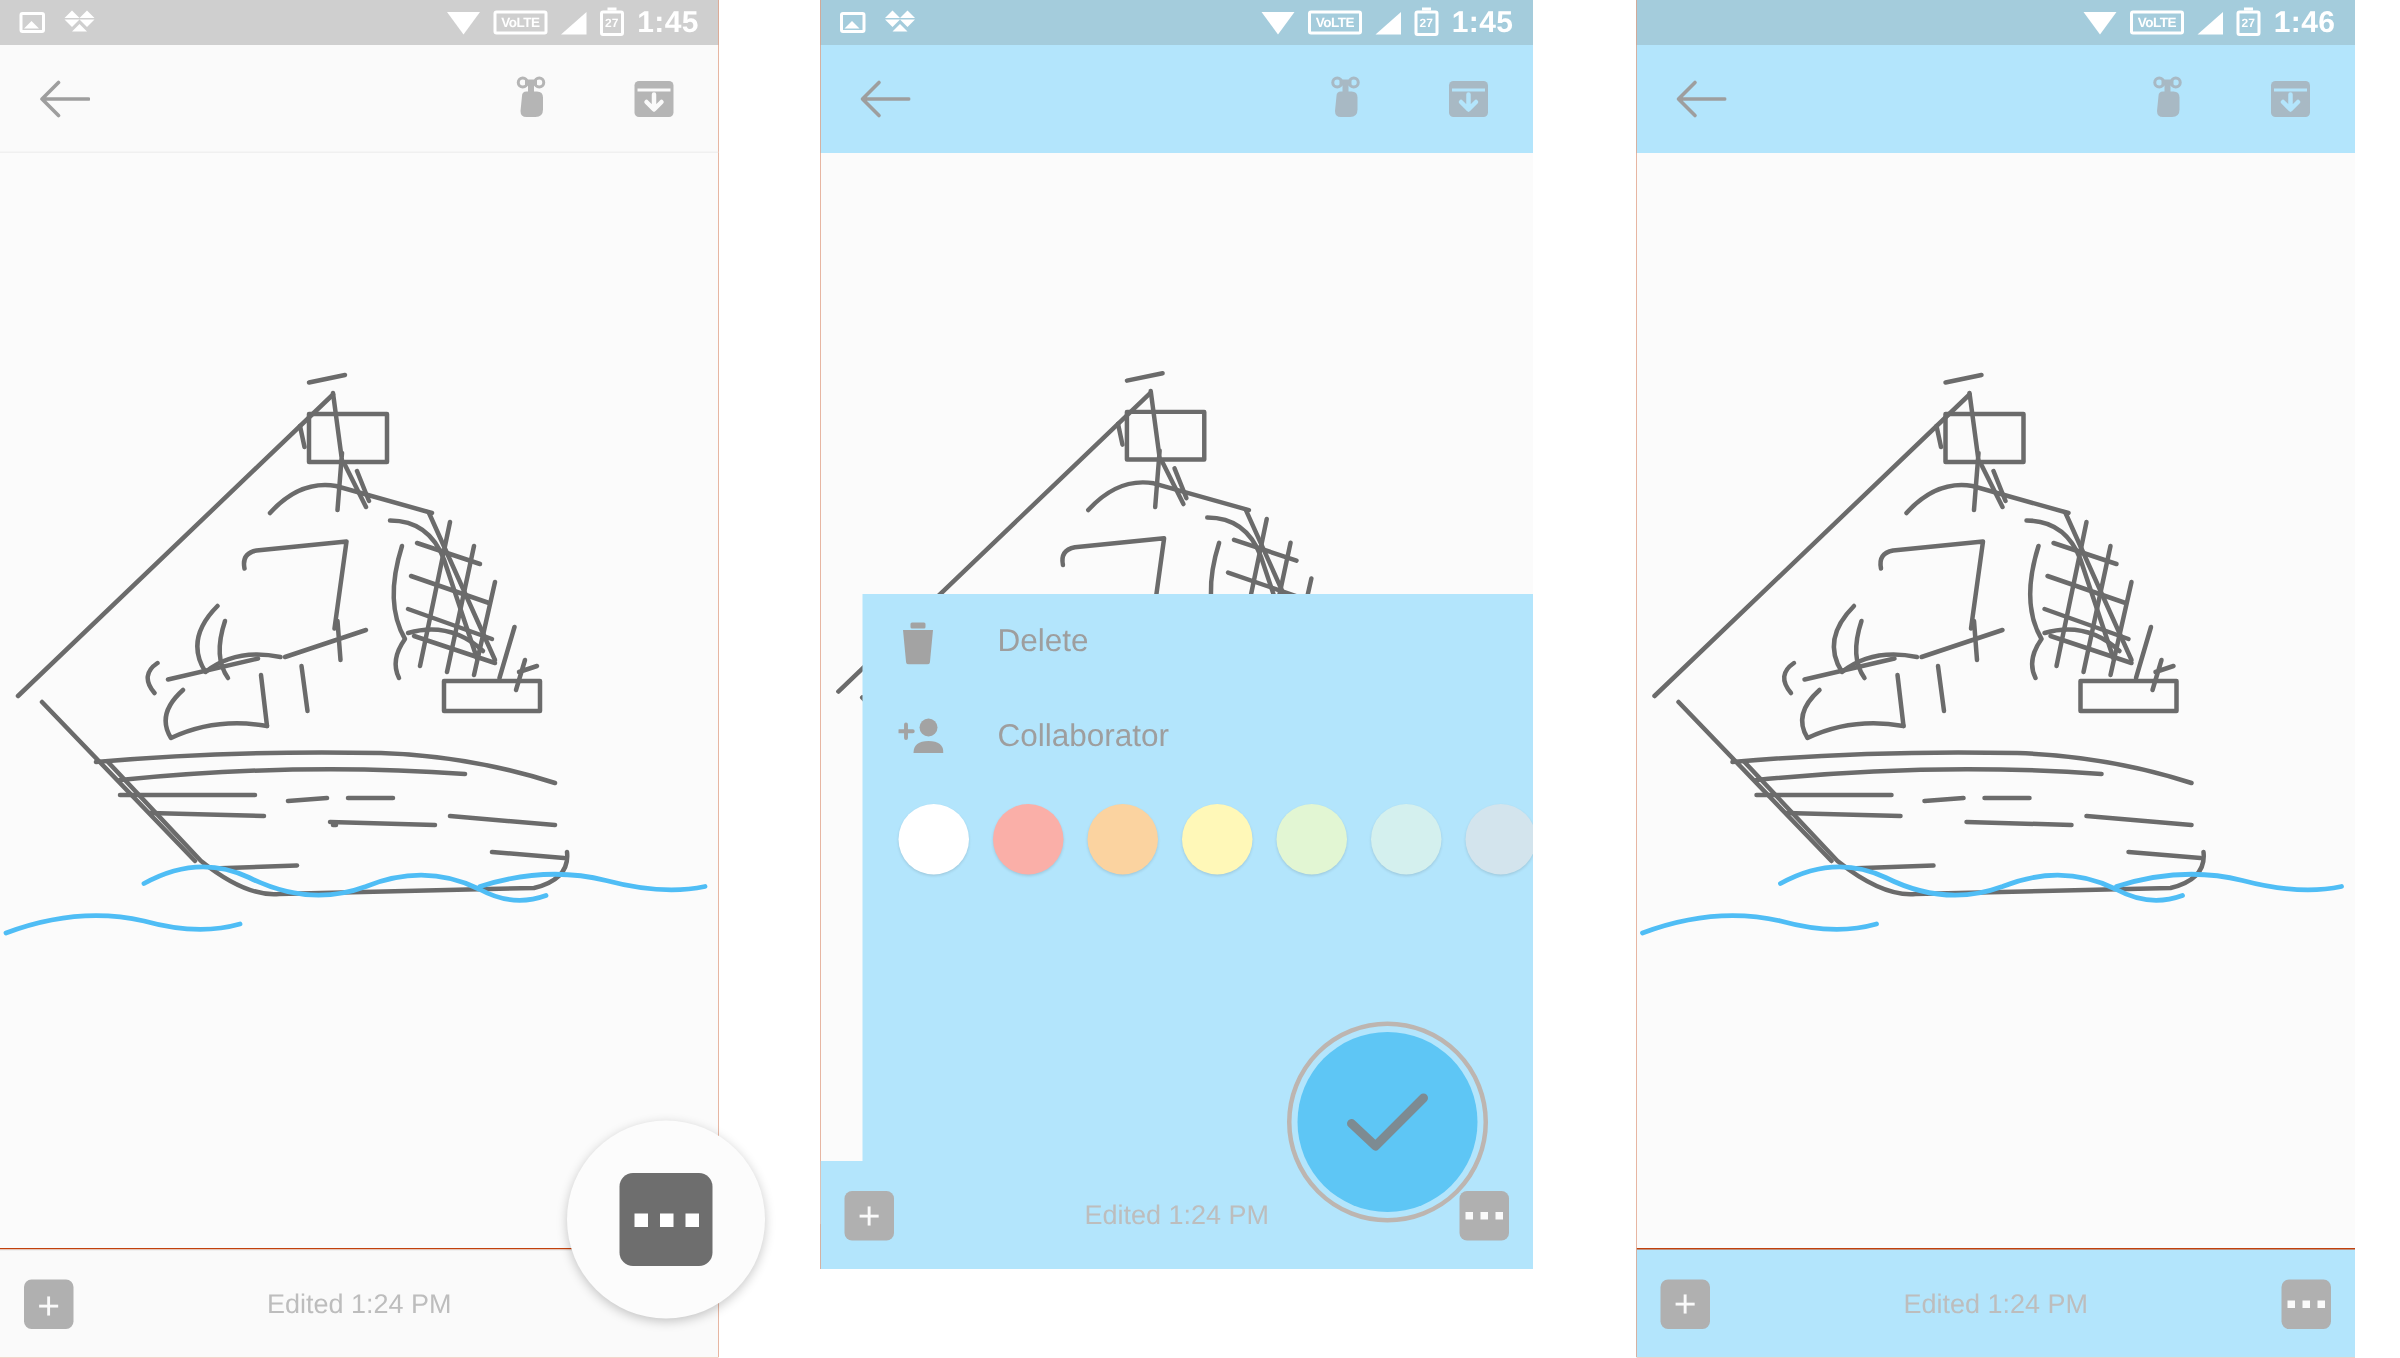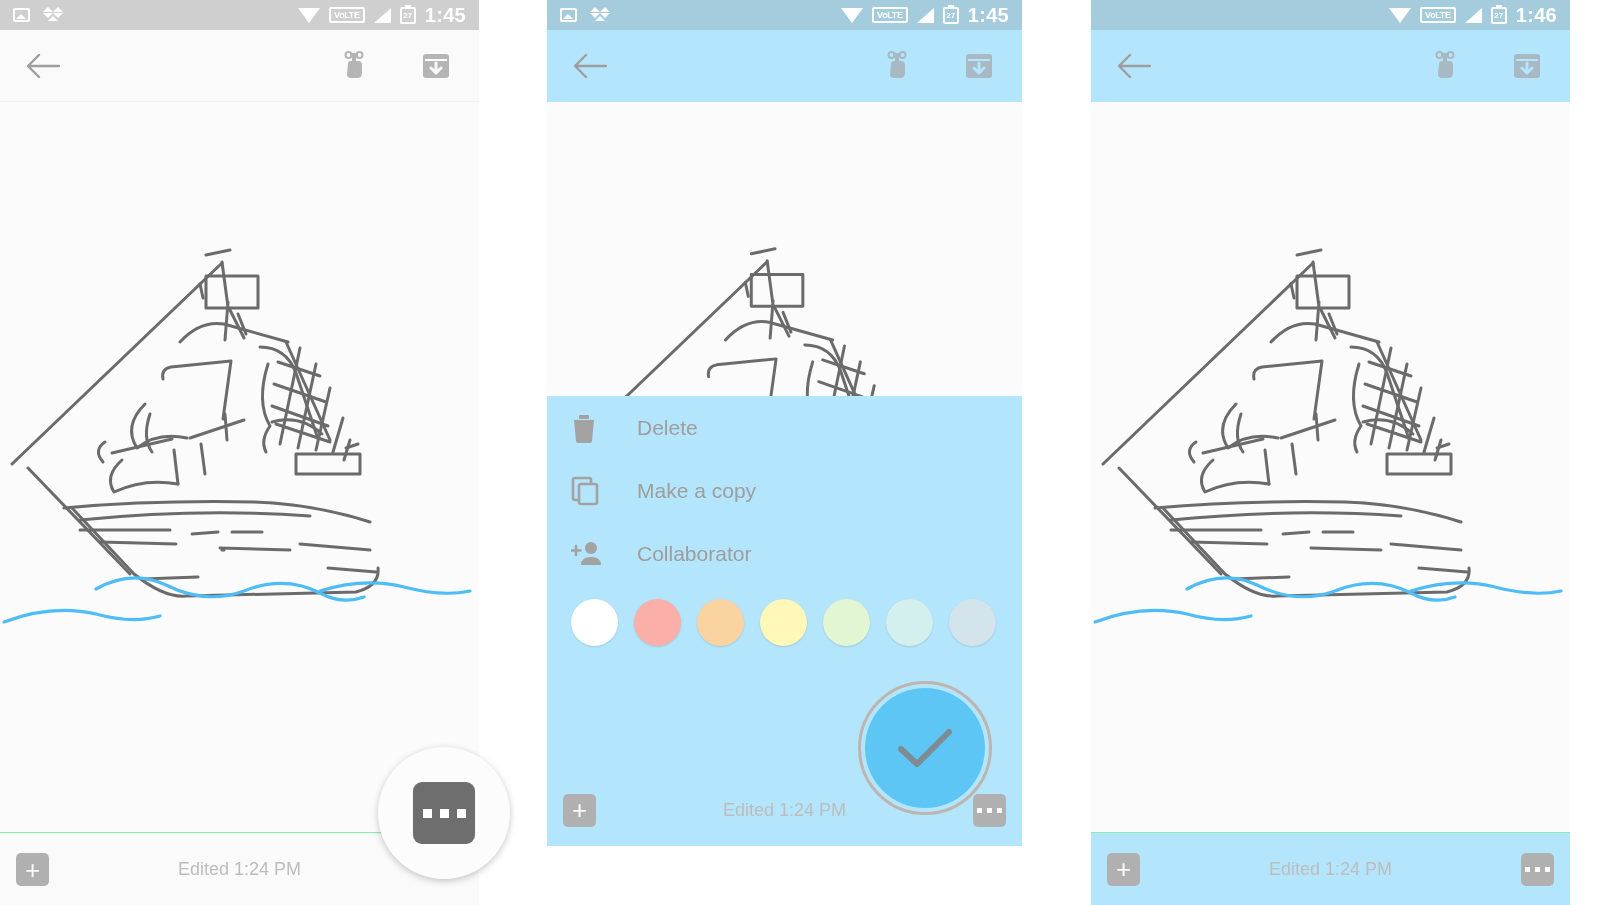--- a/index.html
+++ b/index.html
@@ -5,21 +5,21 @@
   * { box-sizing: border-box; margin:0; padding:0; }
   html,body {
     width:1600px; height:905px;
     background:#ffffff;
     font-family:"Liberation Sans", sans-serif;
     overflow:hidden;
   }
   .stage { position:relative; width:1600px; height:905px; background:#fff; }
 
   
-  .panel { position:absolute; top:0; height:905px; overflow:hidden; background:#86efac; }
+  .panel { position:absolute; top:0; height:905px; overflow:hidden; background:#c2410c; }
   #panel-1 { left:0;    width:479px; }
   #panel-2 { left:547px; width:475px; height:846px; }
   #panel-3 { left:1091px; width:479px; }
 
   .statusbar {
     position:relative; height:30px; width:100%;
     display:flex; align-items:center;
     padding:0 13px;
   }
   .sb-grey { background:#cfcfcf; }
@@ -74,21 +74,21 @@
   .bb-blue { background:#b3e5fc; }
   .sqbtn { width:33px; height:33px; border-radius:5px; background:#b0b0b0;
     display:flex; align-items:center; justify-content:center; cursor:pointer; }
   .sqbtn .plus { color:#fafafa; font-size:26px; line-height:20px; font-weight:300; }
   .dots3 { display:flex; gap:5px; }
   .dots3 i { width:5px; height:5px; background:#fafafa; display:block; }
   .edited { flex:1; text-align:center; color:#bdbdbd; font-size:18px; }
 
   
   .sheet { position:absolute; left:0; bottom:0; width:100%; background:#b3e5fc; }
-  #panel-2 .sheet { height:450px; }
+  #panel-2 .sheet { height:450px;margin-left:28px; }
   .sheet-item { display:flex; align-items:center; height:63px; padding-left:24px; cursor:pointer; }
   .sheet-ic { width:46px; display:flex; align-items:center; justify-content:flex-start; }
   .sheet-label { color:#9e9e9e; font-size:21px; margin-left:20px; }
   .swatch-row { display:flex; align-items:center; gap:16px; padding:14px 0 0 24px; }
   .swatch { width:47px; height:47px; border-radius:50%; box-shadow:0 1px 2px rgba(0,0,0,.12); }
 
   
   .cursor-ring { position:absolute; border-radius:50%; border:3px solid #bdb5b0;
      background:transparent; pointer-events:none; }
   .cursor-fab { position:absolute; border-radius:50%; background:#fcfcfc;
@@ -297,29 +297,20 @@
         <span class="sheet-ic">
           <svg width="26" height="30" viewBox="0 0 26 30">
             <path d="M3 7 h20 l-2 21 q0 2 -2 2 h-12 q-2 0 -2 -2z" fill="#a3a3a3"></path>
             <rect x="8" y="2" width="10" height="4" rx="1" fill="#a3a3a3"></rect>
           </svg>
         </span>
         <span class="sheet-label">Delete</span>
       </div>
       <div class="sheet-item">
         <span class="sheet-ic">
-          <svg width="28" height="30" viewBox="0 0 28 30">
-            <rect x="2" y="2" width="18" height="22" rx="2" fill="none" stroke="#a3a3a3" stroke-width="2.6"></rect>
-            <rect x="8" y="8" width="18" height="20" rx="2" fill="#b3e5fc" stroke="#a3a3a3" stroke-width="2.6"></rect>
-          </svg>
-        </span>
-        <span class="sheet-label">Make a copy</span>
-      </div>
-      <div class="sheet-item">
-        <span class="sheet-ic">
           <svg width="30" height="26" viewBox="0 0 30 26">
             <circle cx="20" cy="7" r="6" fill="#a3a3a3"></circle>
             <path d="M10 24 q0 -8 10 -8 q10 0 10 8z" fill="#a3a3a3"></path>
             <path d="M5 5 v9 M0.5 9.5 h9" stroke="#a3a3a3" stroke-width="2.6" stroke-linecap="round"></path>
           </svg>
         </span>
         <span class="sheet-label">Collaborator</span>
       </div>
 
       <div class="swatch-row">

